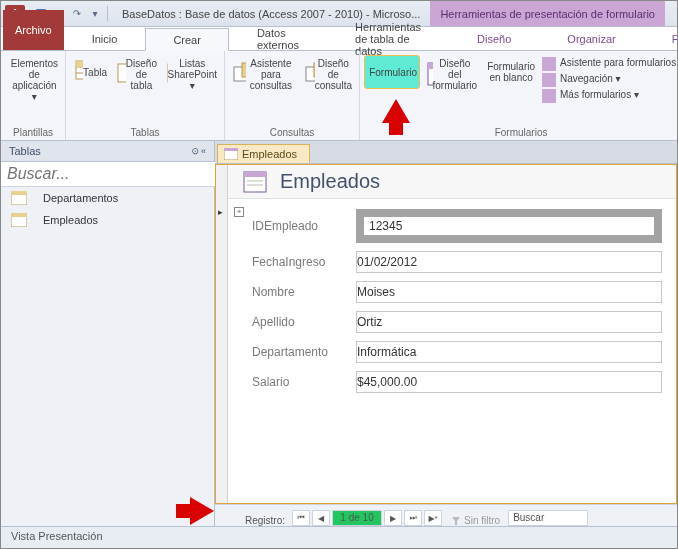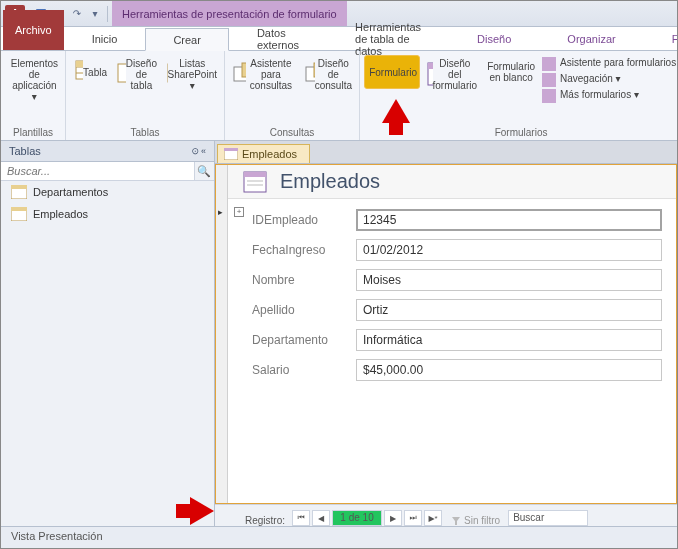--- a/index.html
+++ b/index.html
@@ -22,54 +22,54 @@
 .tab.ctx { color: #7c4a95; }
 
 
 .ribbon { height: 90px; background: #f3f5fa; border-bottom: 1px solid #b6c0cf; display: flex; }
 .ribgroup { border-right: 1px solid #d3d9e3; display: flex; flex-direction: column; padding: 2px 4px 0; }
 .ribgroup .btns { display: flex; gap: 2px; flex: 1; align-items: flex-start; padding-top: 2px; }
 .ribgroup .glabel { font-size: 10px; color: #666; text-align: center; padding: 2px 0; }
 .bigbtn { display: flex; flex-direction: row; align-items: center; width: 56px; padding: 2px; border: 1px solid transparent; border-radius: 3px; cursor: default; }
 .bigbtn .bi { width: 30px; height: 26px; margin-bottom: 2px; }
 .bigbtn .bl { font-size: 10px; color: #444; text-align: center; line-height: 1.1; }
-.bigbtn.highlight { background: #eab308; border-color: #f0c04d; }
+.bigbtn.highlight { background: #5eead4; border-color: #f0c04d; }
 .menulist { display: flex; flex-direction: column; gap: 2px; padding: 2px; }
 .menuitem { display: flex; align-items: flex-start; gap: 4px; font-size: 10px; color: #444; white-space: nowrap; }
 .menuitem .mi { width: 14px; height: 14px; }
 
 
 .content { display: flex; height: 385px; }
 .nav { width: 214px; border-right: 1px solid #b6c0cf; display: flex; flex-direction: column; background: #eef1f6; }
 .nav-hdr { background: #dfe4ed; border-bottom: 1px solid #b6c0cf; padding: 4px 8px; font-size: 11px; color: #40506a; display: flex; justify-content: space-between; align-items: center; }
 .nav-search { display: flex; border-bottom: 1px solid #cdd4e0; }
-.nav-search input { flex: 1; border: none; padding: 3px 6px; font-size: 11px; font-style: italic; color: #888; background: #fff; outline: none; }
+.nav-search input { flex: 1; border: none; padding: 3px 6px; font-size: 16px; font-style: italic; color: #888; background: #fff; outline: none; }
 .nav-search .sbtn { width: 20px; background: #eef1f6; border-left: 1px solid #cdd4e0; display: flex; align-items: center; justify-content: center; font-size: 11px; color: #5a6a88; }
 .nav-list { flex: 1; background: #eef1f6; }
-.nav-item { display: flex; align-items: center; gap: 6px; padding: 4px 10px; font-size: 11px; color: #333; }
+.nav-item { display: flex; align-items: center; gap: 16px; padding: 4px 10px; font-size: 11px; color: #333; }
 .nav-item .ti { width: 16px; height: 14px; }
 
 
 .main { flex: 1; display: flex; flex-direction: column; background: #d7dbe3; }
 .tabstrip { display: flex; background: #d7dbe3; border-bottom: 1px solid #b6c0cf; padding-top: 3px; }
 .doc-tab { background: #f8e9c4; border: 1px solid #d6b45a; border-bottom: none; padding: 3px 12px 3px 6px; font-size: 11px; color: #5a4a1a; display: flex; align-items: center; gap: 4px; margin-left: 2px; }
 .doc-tab .ti2 { width: 14px; height: 12px; }
 .formview { flex: 1; background: #fff; border: 1px solid #e1a33a; margin: 0; overflow: hidden; position: relative; }
 .record-sel { position: absolute; left: 0; top: 0; width: 12px; height: 100%; background: #f0f0f0; border-right: 1px solid #d0d0d0; }
 .record-sel::before { content: "▸"; position: absolute; top: 42px; left: 2px; font-size: 9px; color: #333; }
 .form-inner { margin-left: 12px; }
 .form-hdr { background: #f7f7f7; border-bottom: 1px solid #e0e0e0; padding: 5px 14px; display: flex; align-items: center; gap: 12px; }
 .form-hdr .fi { width: 26px; height: 22px; }
 .form-hdr .ft { font-size: 20px; color: #42526b; }
 .form-body { padding: 10px 14px 4px 24px; position: relative; }
 .expand-box { position: absolute; left: 6px; top: 8px; width: 10px; height: 10px; border: 1px solid #888; font-size: 8px; line-height: 8px; text-align: center; color: #666; }
 .frow { display: flex; align-items: center; margin-bottom: 8px; }
 .flabel { width: 104px; font-size: 12px; color: #7a7a7a; }
-.fval { flex: 1; border: 1px solid #c8c8c8; padding: 3px 6px; font-size: 12px; color: #333; background: #fff; }
-.fval.active { border: 2px solid #a3a3a3; padding: 2px 5px; }
+.fval { flex: 1; border: 1px solid #c8c8c8; padding: 3px 0; font-size: 12px; color: #333; background: #fff; }
+.fval.active { border: 8px solid #a3a3a3; padding: 2px 5px; }
 
 
 .recnav { height: 22px; background: #eef1f6; border-top: 1px solid #cdd4e0; display: flex; align-items: flex-end; font-size: 10px; color: #555; padding-left: 30px; position: relative; }
 .rn-lbl { margin-right: 6px; }
 .rn-btn { width: 18px; height: 16px; border: 1px solid #cdd4e0; background: #fff; margin: 0 1px; display: flex; align-items: center; justify-content: center; font-size: 8px; color: #555; }
 .rn-pos { width: 50px; border: 1px solid #cdd4e0; background: #22c55e; text-align: center; height: 16px; line-height: 14px; margin: 0 1px; }
 .rn-filter { margin: 0 8px; color: #999; display: flex; align-items: center; gap: 3px; }
 .rn-search { border: 1px solid #cdd4e0; background: #fff; padding: 1px 4px; width: 80px; height: 16px; margin-top: 8px; }
 
 
@@ -93,20 +93,21 @@
         <svg width="12" height="12">
           <rect x="1" y="1" width="10" height="10" fill="#4a72b8" rx="1"></rect>
           <rect x="3" y="7" width="6" height="3" fill="#fff"></rect>
         </svg>
       </div>
     <div class="qat-btn">↶</div>
     <div class="qat-btn">↷</div>
     <div class="qat-btn">▾</div>
   </div>
   <div class="qat-sep"></div>
+  <div class="title-seg1">BaseDatos : Base de datos (Access 2007 - 2010) - Microso...</div>
   <div class="title-seg2">Herramientas de presentación de formulario</div>
 </div>
 
 <div class="tabs-row">
   <div class="tab-file">Archivo</div>
   <div class="tab">Inicio</div>
   <div class="tab active">Crear</div>
   <div class="tab">Datos externos</div>
   <div class="tab">Herramientas de tabla de datos</div>
   <div style="flex:1"></div>

